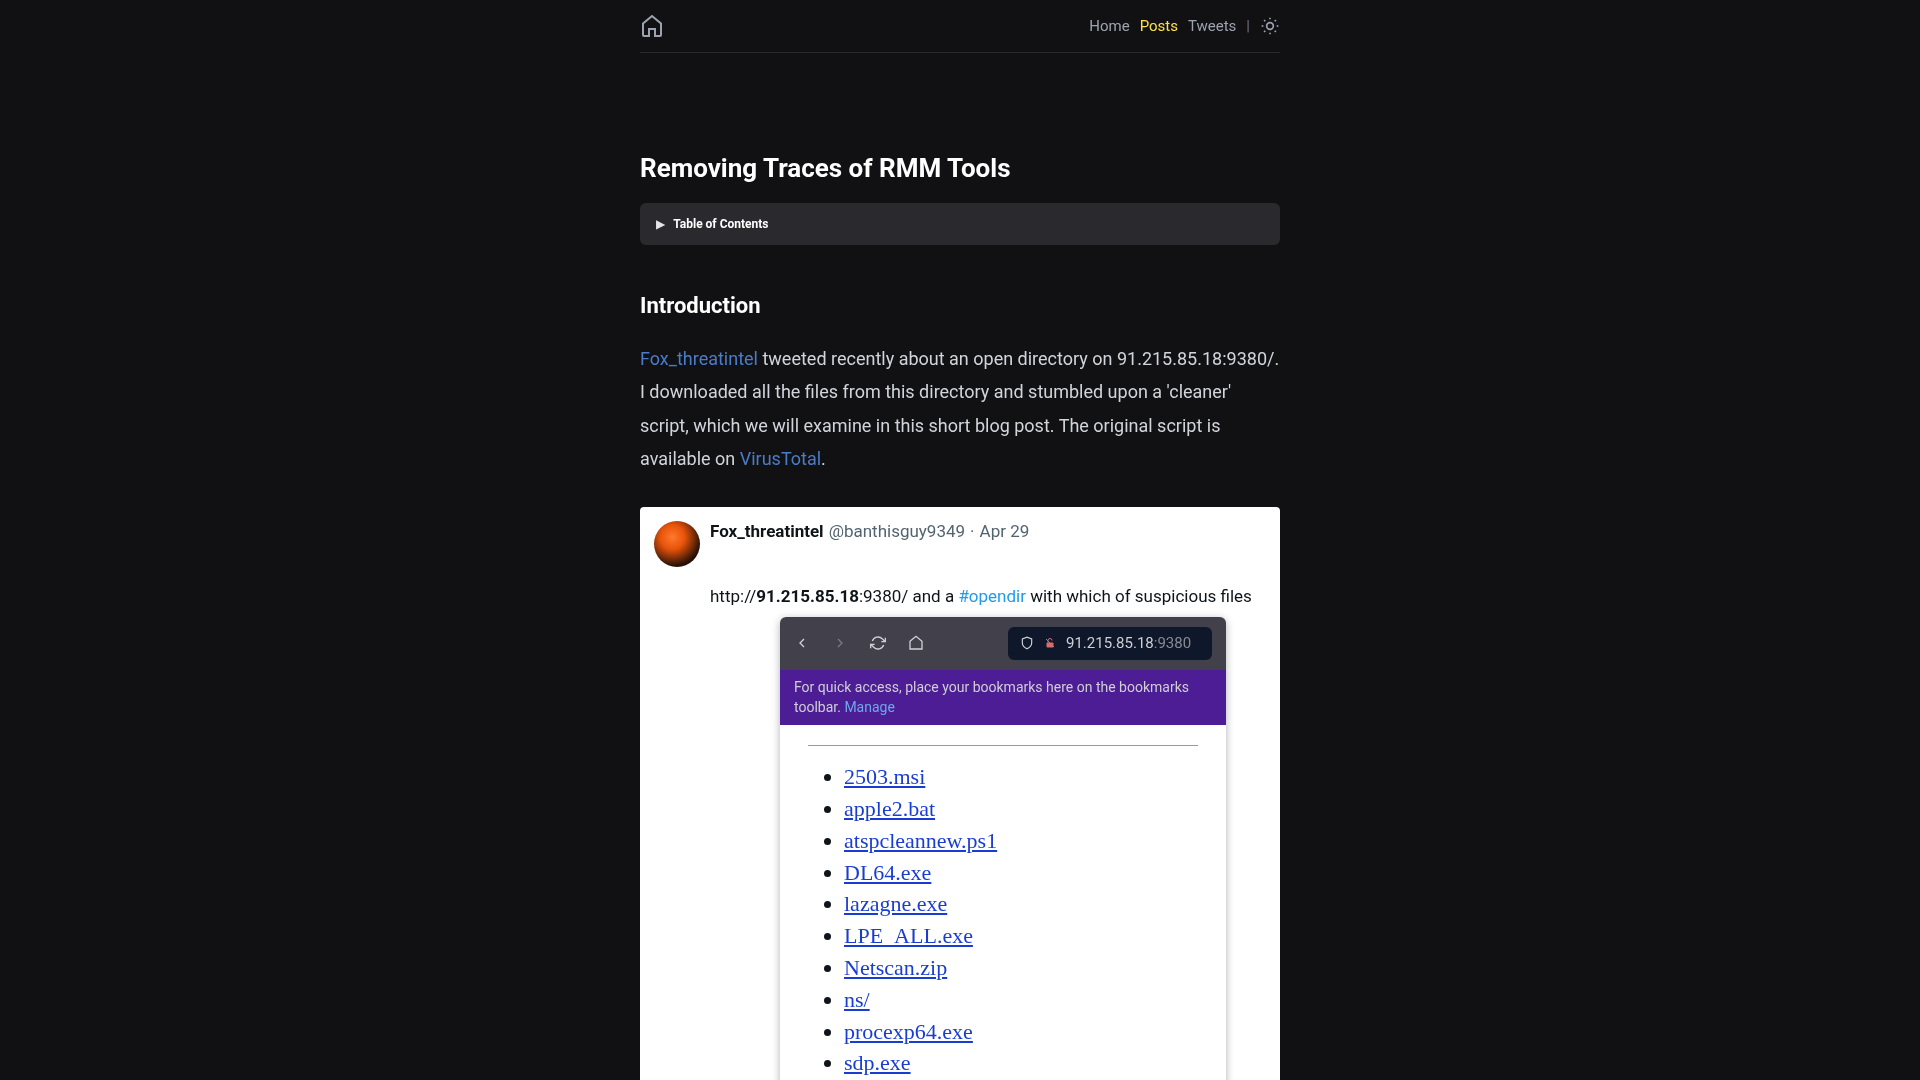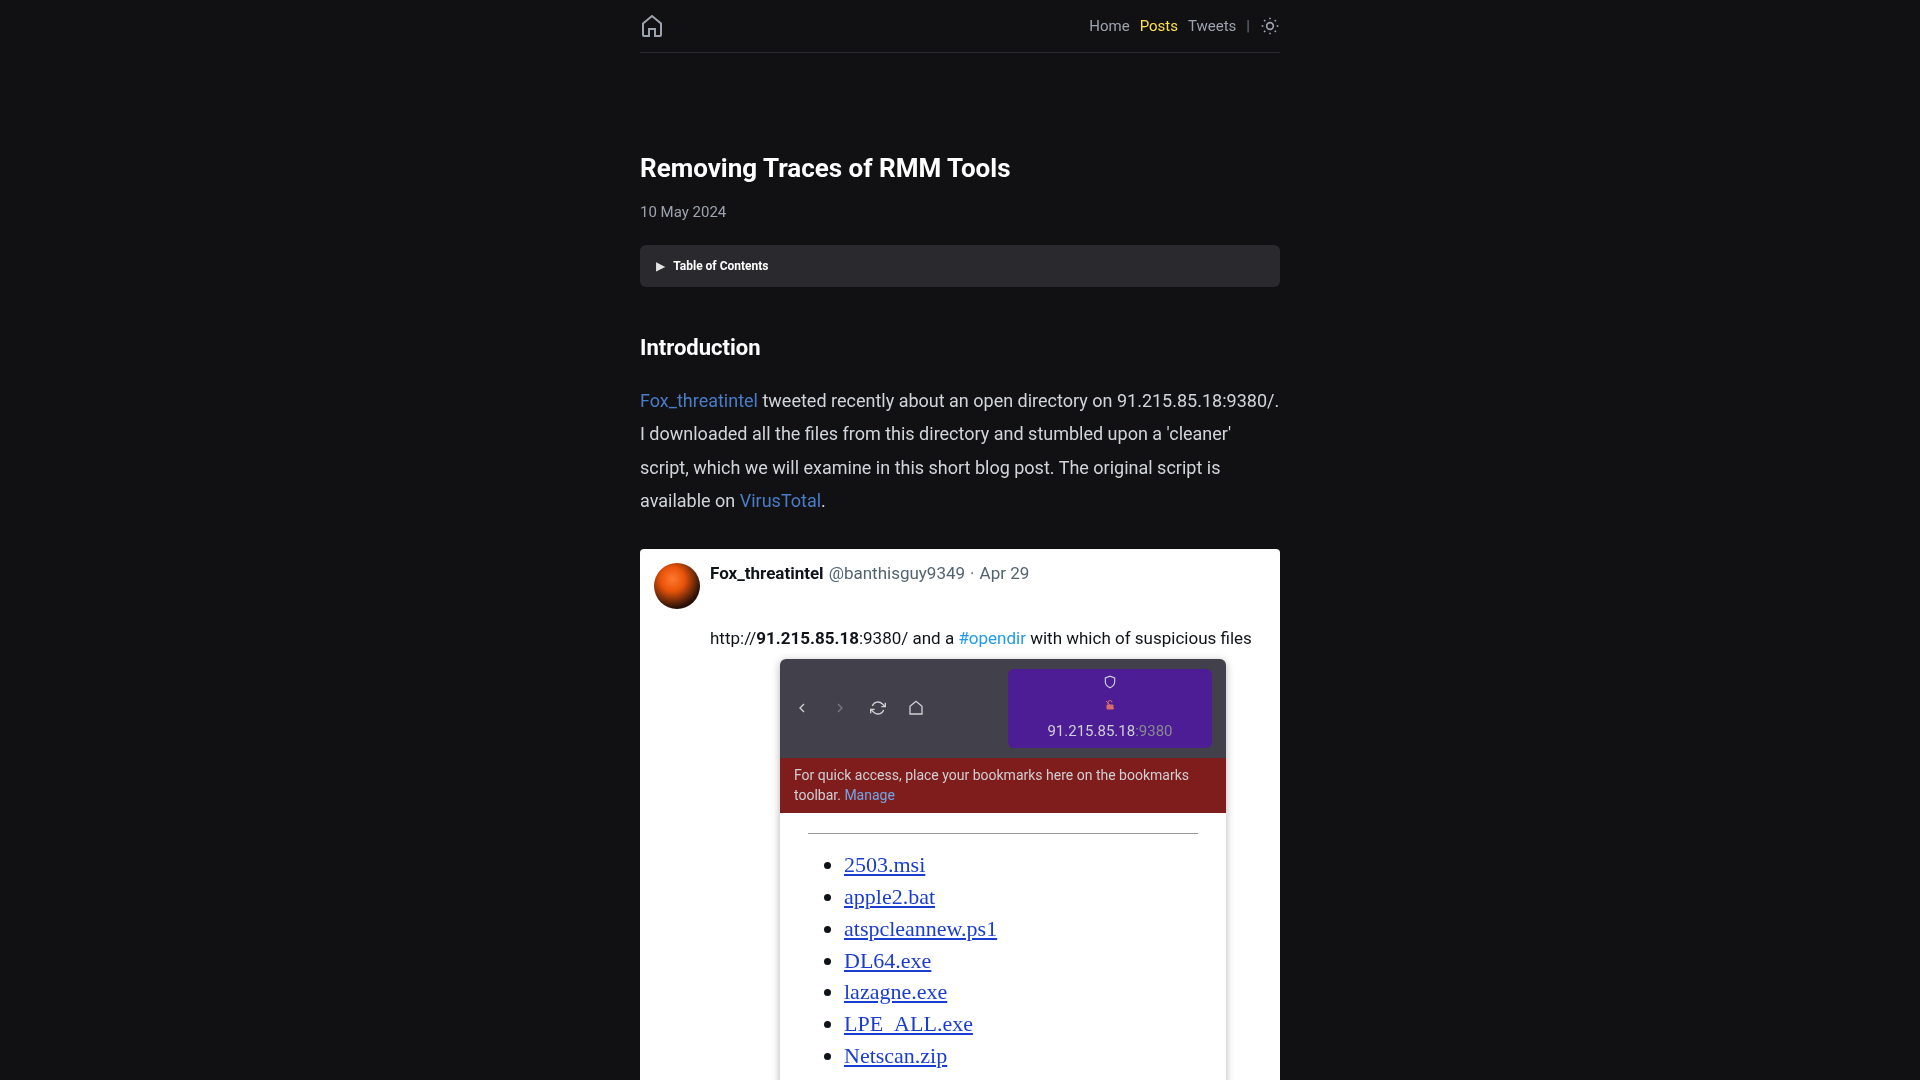--- a/index.html
+++ b/index.html
@@ -229,29 +229,28 @@
       stroke: #cfcfd4;
       fill: none;
       stroke-width: 2;
     }
     
     .browser-icon.dim {
       stroke: #7a7a82;
     }
     
     .address-bar {
-      background-color: #4c1d95;
+      background-color: #0f172a;
       border-radius: 6px;
       padding: 6px 12px;
       display: flex;
       align-items: center;
       gap: 10px;
       flex-grow: 1;
       margin-left: 60px;
-      flex-direction: column;
     }
     
     .shield-icon {
       width: 14px;
       height: 14px;
       stroke: #cfcfd4;
       fill: none;
       stroke-width: 2;
     }
     
@@ -264,21 +263,21 @@
     .address-text {
       color: #cfcfd4;
       font-size: 15px;
     }
     
     .address-port {
       color: #8a8a92;
     }
     
     .bookmark-bar {
-      background-color: #7f1d1d;
+      background-color: #4c1d95;
       padding: 8px 14px;
       font-size: 14px;
       color: #cfcfd4;
     }
     
     .manage-link {
       color: #6ea8e8;
     }
     
     .directory-page {
@@ -341,21 +340,20 @@
         <line x1="4.93" y1="19.07" x2="6.34" y2="17.66"></line>
         <line x1="17.66" y1="6.34" x2="19.07" y2="4.93"></line>
       </svg>
     </div>
   </div>
 </nav>
 
 <div class="container">
   <article class="article">
     <h1 class="title">Removing Traces of RMM Tools</h1>
-    <div class="date">10 May 2024</div>
 
     <div class="toc">
       <span class="toc-arrow">▶</span>
       <span class="toc-label">Table of Contents</span>
     </div>
 
     <h2 class="section-heading">Introduction</h2>
 
     <p class="paragraph">
       <span class="link">Fox_threatintel</span><span> tweeted recently about an open directory on 91.215.85.18:9380/. I downloaded all the files from this directory and stumbled upon a 'cleaner' script, which we will examine in this short blog post. The original script is available on </span><span class="link">VirusTotal</span><span>.</span>

